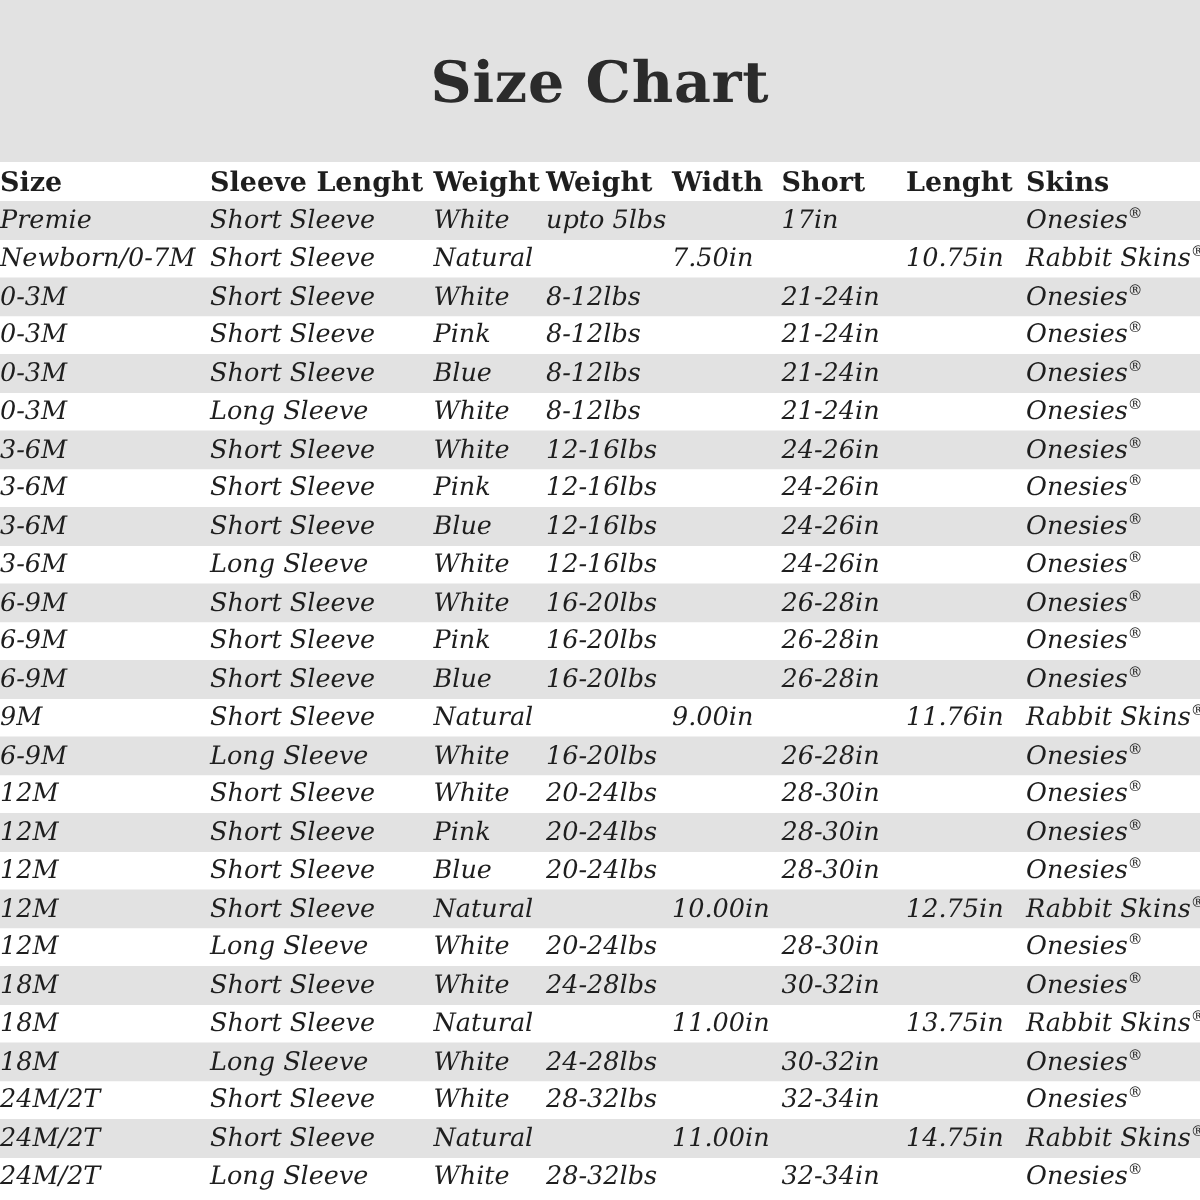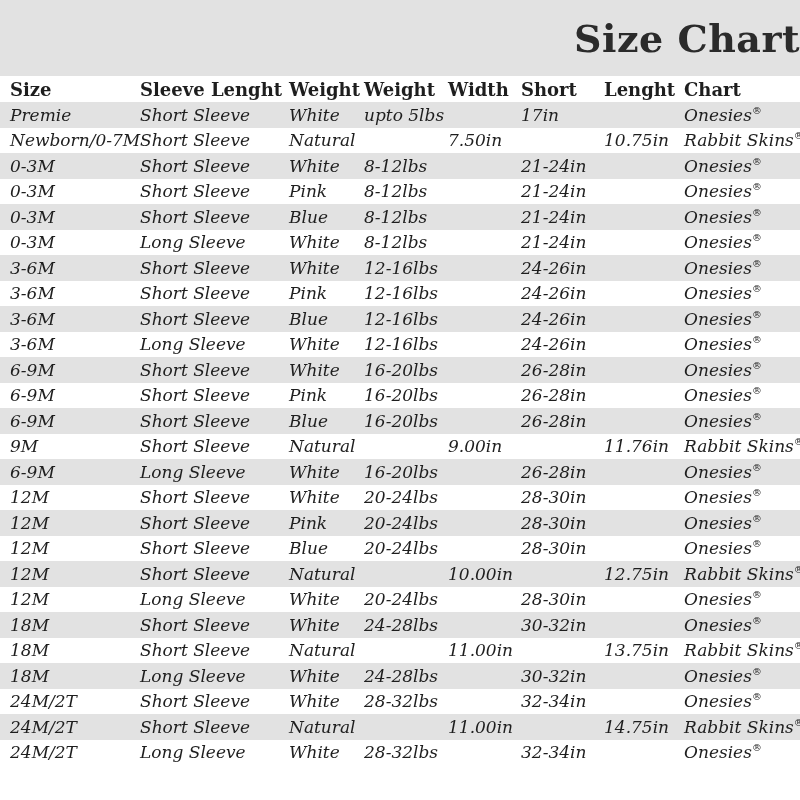--- a/index.html
+++ b/index.html
@@ -12,23 +12,23 @@
   html,body{margin:0;padding:0;}
   body{
     width:800px;height:800px;
     background:var(--row-bg);
     color:var(--text);
     font-family:"DejaVu Serif","Liberation Serif",serif;
     overflow:hidden;
   }
   .page{width:800px;height:800px;}
   .title-band{
-    height:76px;
+    height:108px;
     background:var(--band-bg);
-    display:flex;align-items:center;justify-content:flex-end;
+    display:flex;align-items:center;justify-content:center;
   }
   .page-title{
     margin:0;
     font-size:38px;
     font-weight:700;
     letter-spacing:0.5px;
     color:#2b2b2b;
   }
   table.size-chart{
     width:800px;
@@ -49,21 +49,21 @@
     font-weight:bold;
     font-size:18px;
   }
   tbody td{
     height:25.5px;
     font-size:17px;
   }
   tbody tr{background:var(--row-bg);font-style:italic;}
   tbody tr:nth-child(odd){background:var(--shaded-row-bg);}
   
-  .c0{padding-left:10px;}
+  .c0{}
   .c1{text-align:left;}
   .c2{padding-left:5px;}
   .c3{padding-left:4px;}
   .c4{padding-left:4px;}
   .c5{padding-left:5px;}
   .c6{padding-left:4px;}
   .c7{padding-left:2px;}
   sup.reg{
     font-size:58%;
     line-height:0;
@@ -90,21 +90,21 @@
       </colgroup>
     <thead>
       <tr id="header-row">
           <th class="c0" scope="col">Size</th>
           <th class="c1" scope="col">Sleeve Lenght</th>
           <th class="c2" scope="col">Weight</th>
           <th class="c3" scope="col">Weight</th>
           <th class="c4" scope="col">Width</th>
           <th class="c5" scope="col">Short</th>
           <th class="c6" scope="col">Lenght</th>
-          <th class="c7" scope="col">Chart</th>
+          <th class="c7" scope="col">Skins</th>
         </tr>
     </thead>
     <tbody id="table-body">
         <tr>
           <td class="c0">Premie</td>
           <td class="c1">Short Sleeve</td>
           <td class="c2">White</td>
           <td class="c3">upto 5lbs</td>
           <td class="c4"></td>
           <td class="c5">17in</td>

